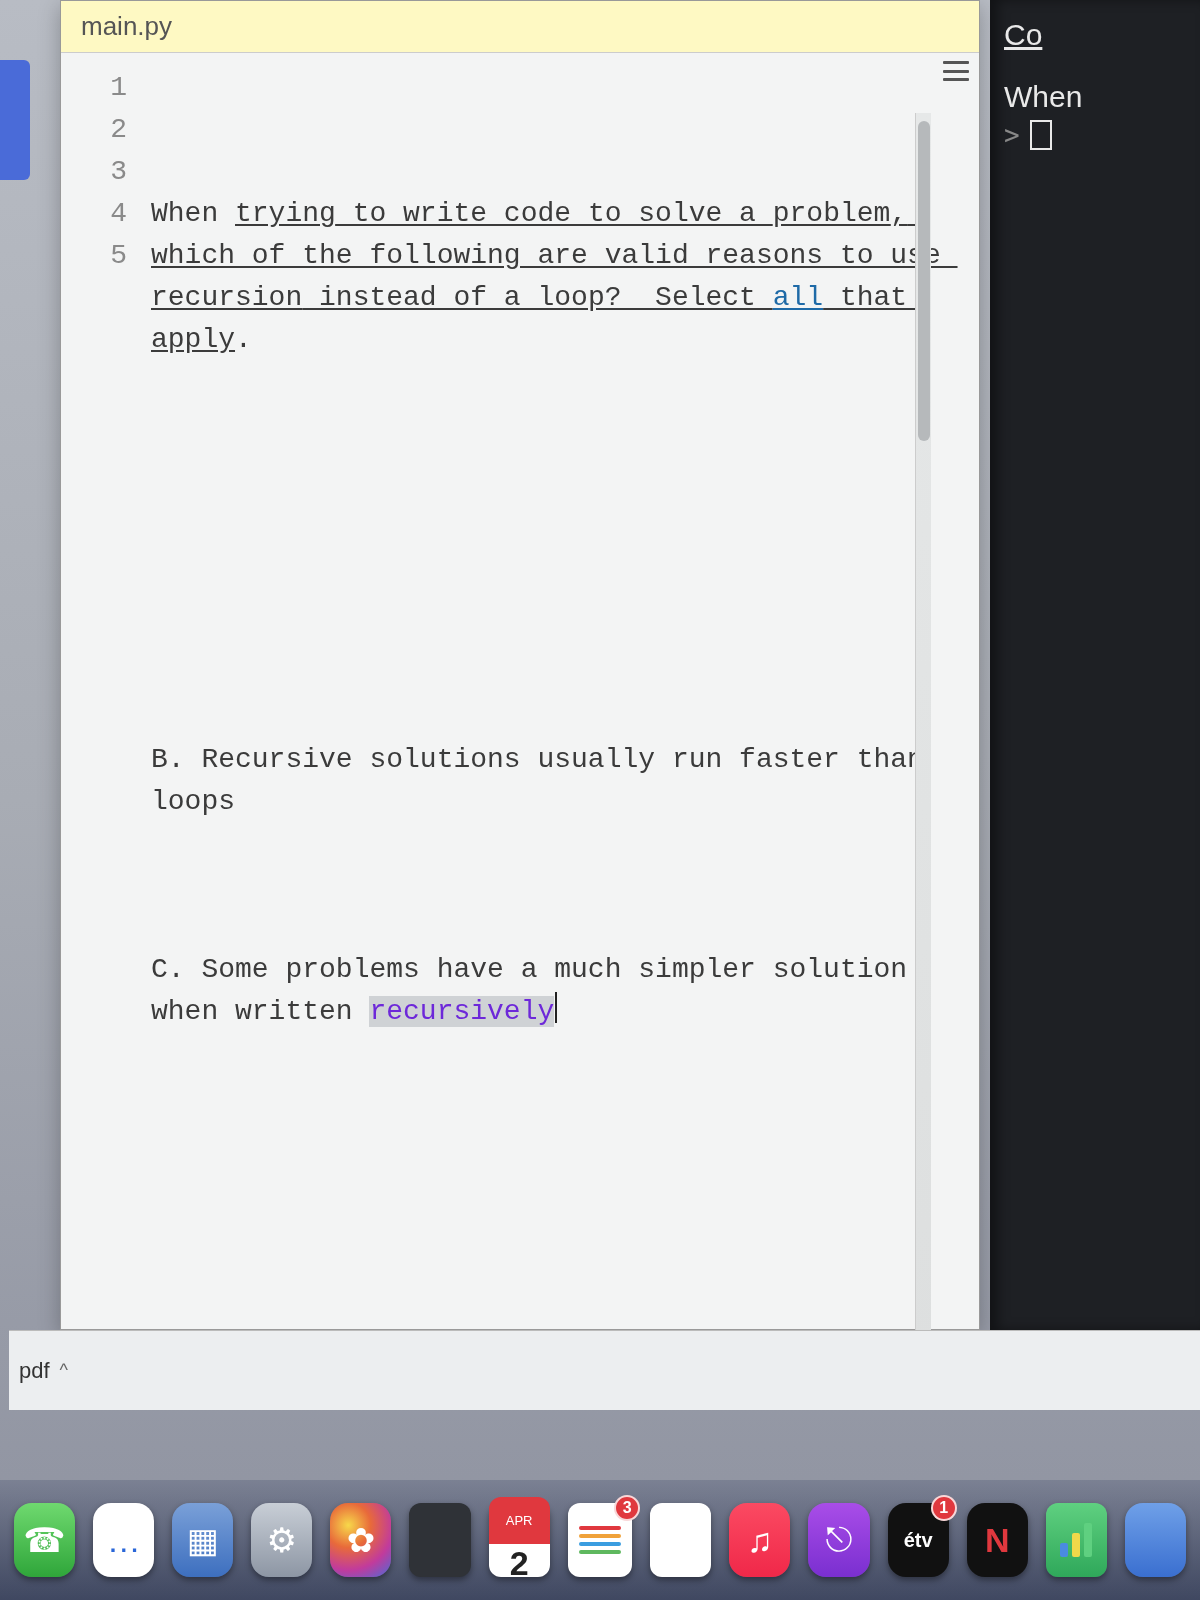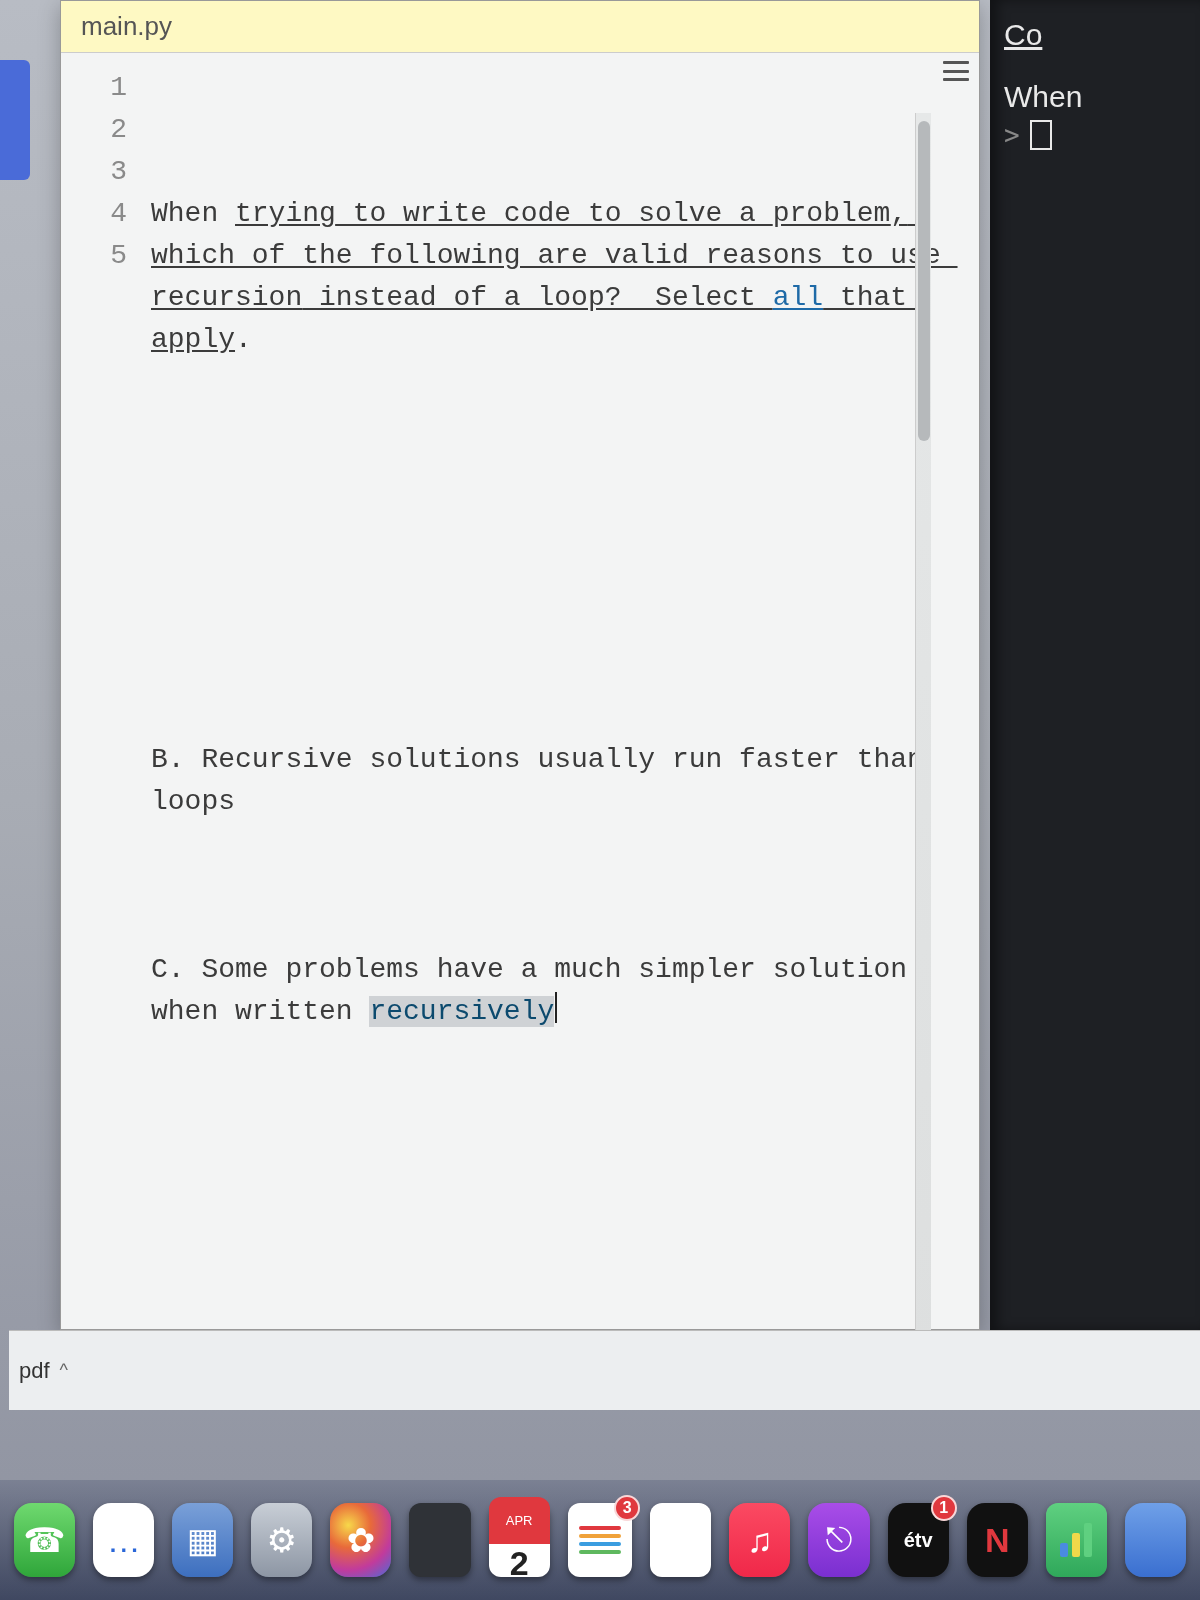--- a/index.html
+++ b/index.html
@@ -62,21 +62,21 @@
   
   .sqg {
     text-decoration-line: underline;
     text-decoration-style: wavy;
     text-decoration-color: #d03b3b;
     text-decoration-thickness: 2px;
     text-underline-offset: 3px;
     text-decoration: underline;
   }
   .kw-blue { color: #1e6aa7; margin-top: 8px; }      
-  .kw-teal { color: #0c4a6e; }      
+  .kw-teal { color: #6d28d9; }      
   .sel { background: #cfd2d5; }     
 
   .cursor {
     display:inline-block; width:2px; height:1.1em;
     background:#222; vertical-align:-0.15em;
     margin-left:1px;
   }
 
   
   .editor-right-icons {

